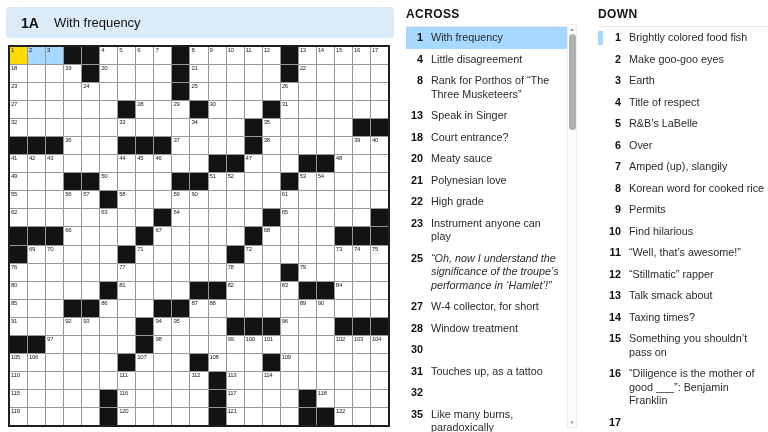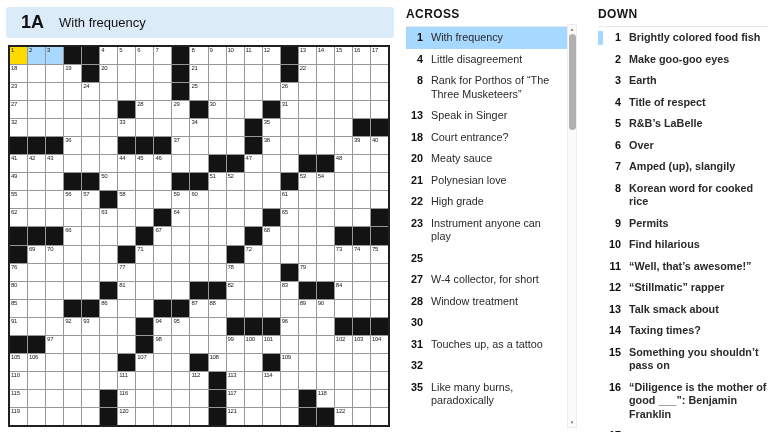--- a/index.html
+++ b/index.html
@@ -2,21 +2,21 @@
 <html><head>
 <meta charset="utf-8">
 <style>
   html,body{margin:0;padding:0;background:#fff;}
   #app{position:relative;width:768px;height:432px;background:#fff;overflow:hidden;
        font-family:"Liberation Sans","DejaVu Sans",sans-serif;}
 
   
   .topbar{position:absolute;left:6px;top:7px;width:388px;height:31px;border-radius:3px;
           display:flex;align-items:center;}
-  .tb-num{font-weight:700;font-size:18px;margin-left:15px;color:#111;}
+  .tb-num{font-weight:700;font-size:14px;margin-left:15px;color:#111;}
   .tb-text{font-size:13px;margin-left:15px;color:#111;}
 
   
   #grid{position:absolute;left:8px;top:45px;width:382px;height:382px;box-sizing:border-box;
         display:grid;grid-template-columns:repeat(21,1fr);grid-template-rows:repeat(21,1fr);
         gap:1px;border:2px solid #1f1f1f;}
   .cell{background:#fff;position:relative;}
   .cell.black{background:#131313;}
   .cell.sel{background:#ffda00;}
   .cell.hl{background:#a7d8ff;}
@@ -28,21 +28,21 @@
   .panel-title{font-size:12px;font-weight:700;color:#141414;letter-spacing:.4px;margin-bottom:5px;}
   .clue-list{border-top:1px solid #e8e8e8;}
   .clue{display:flex;align-items:flex-start;padding:4px 0;font-size:10.8px;line-height:13.5px;color:#2a2a2a;}
   .clue .cnum{width:17px;text-align:right;font-weight:700;color:#111;flex:none;margin-right:8px;}
   .clue .ctext{flex:none;}
   .clue.it .ctext{font-style:italic;}
   #across-panel{left:406px;width:161px;}
   #across-panel .ctext{width:130px;}
   .clue.hl-clue{background:#a7d8ff;}
   #down-panel{left:598px;width:170px;}
-  #down-panel .ctext{width:140px;font-weight:bold;}
+  #down-panel .ctext{width:140px;}
   .dflag{width:5px;align-self:stretch;flex:none;margin-right:1px;background:transparent;}
   .dflag.on{background:#a7d8ff;}
 
   
   .sb{position:absolute;left:567px;top:24px;width:10px;height:404px;background:#fbfbfb;
       border:1px solid #ececec;box-sizing:border-box;}
   .sb-arrow{position:absolute;left:0;width:8px;text-align:center;font-size:5px;color:#8a8a8a;line-height:7px;}
   .sb-arrow.up{top:1px;}
   .sb-arrow.down{bottom:1px;}
   .sb-thumb{position:absolute;left:0.5px;top:9px;width:7px;height:96px;background:#b0b0b0;border-radius:4px;}
@@ -779,20 +779,21 @@
         <div class="clue">
           <span class="cnum">22</span>
           <span class="ctext">High grade</span>
         </div>
         <div class="clue">
           <span class="cnum">23</span>
           <span class="ctext">Instrument anyone can play</span>
         </div>
         <div class="clue it">
           <span class="cnum">25</span>
+          <span class="ctext">“Oh, now I understand the significance of the troupe’s performance in ‘Hamlet’!”</span>
         </div>
         <div class="clue">
           <span class="cnum">27</span>
           <span class="ctext">W-4 collector, for short</span>
         </div>
         <div class="clue">
           <span class="cnum">28</span>
           <span class="ctext">Window treatment</span>
         </div>
         <div class="clue">

